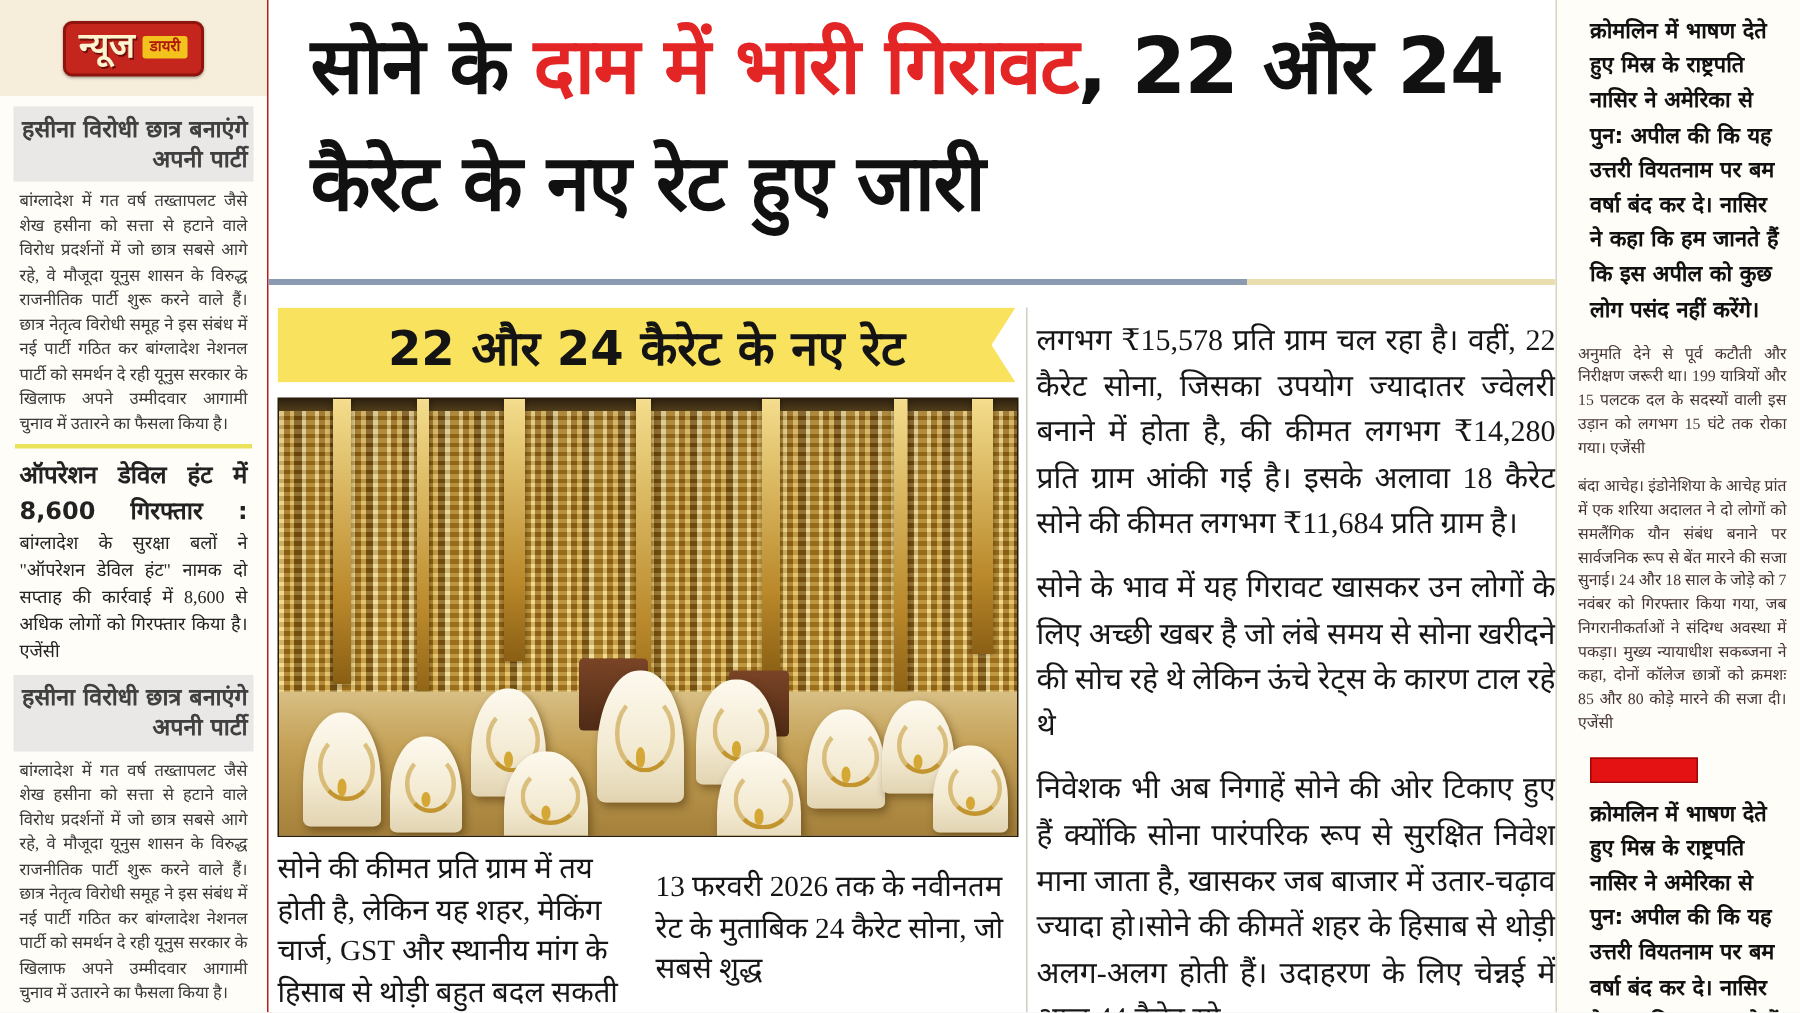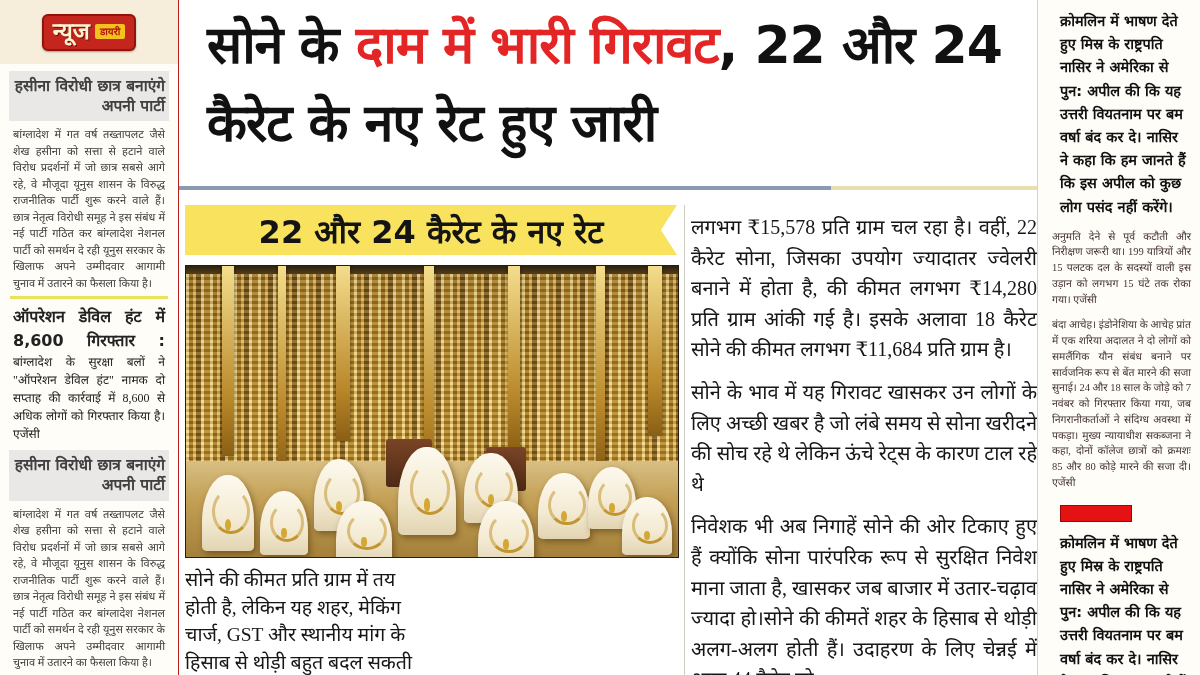--- a/index.html
+++ b/index.html
@@ -133,20 +133,21 @@
           <div class="necklace"></div>
           <div class="pendant"></div>
         </div>
       <div class="bust" style="left:436px;bottom:2px;width:50px;height:58px;">
           <div class="necklace"></div>
           <div class="pendant"></div>
         </div>
     </div>
 
     <div class="below-col1">सोने की कीमत प्रति ग्राम में तय होती है, लेकिन यह शहर, मेकिंग चार्ज, GST और स्थानीय मांग के हिसाब से थोड़ी बहुत बदल सकती</div>
+    <div class="below-col2">13 फरवरी 2026 तक के नवीनतम रेट के मुताबिक 24 कैरेट सोना, जो सबसे शुद्ध</div>
 
     <div class="vdiv" style="left:505px;"></div>
 
     <div class="col3">
       <p>लगभग ₹15,578 प्रति ग्राम चल रहा है। वहीं, 22 कैरेट सोना, जिसका उपयोग ज्यादातर ज्वेलरी बनाने में होता है, की कीमत लगभग ₹14,280 प्रति ग्राम आंकी गई है। इसके अलावा 18 कैरेट सोने की कीमत लगभग ₹11,684 प्रति ग्राम है।</p>
       <p>सोने के भाव में यह गिरावट खासकर उन लोगों के लिए अच्छी खबर है जो लंबे समय से सोना खरीदने की सोच रहे थे लेकिन ऊंचे रेट्स के कारण टाल रहे थे</p>
       <p>निवेशक भी अब निगाहें सोने की ओर टिकाए हुए हैं क्योंकि सोना पारंपरिक रूप से सुरक्षित निवेश माना जाता है, खासकर जब बाजार में उतार-चढ़ाव ज्यादा हो।सोने की कीमतें शहर के हिसाब से थोड़ी अलग-अलग होती हैं। उदाहरण के लिए चेन्नई में आज 44 कैरेट सो</p>
     </div>
   </div>
 

